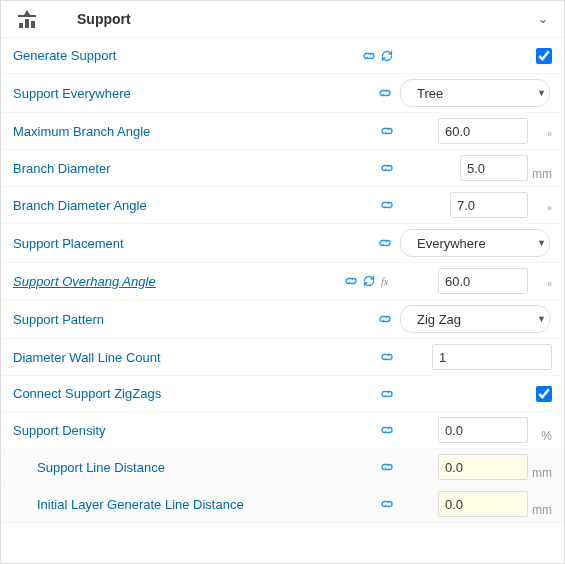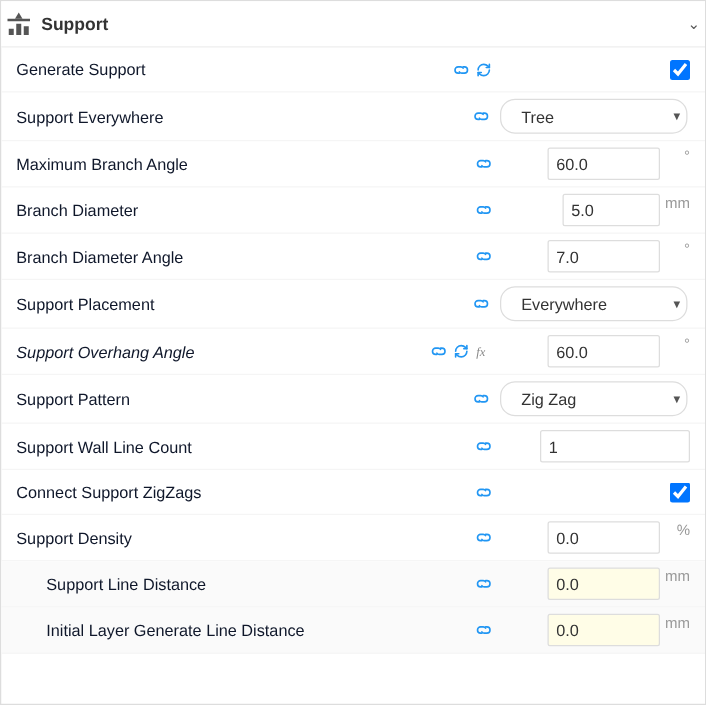--- a/index.html
+++ b/index.html
@@ -18,23 +18,24 @@
       background: #fff;
       display: flex;
       flex-direction: column;
       border: 1px solid #ddd;
       position: relative;
     }
 
     .panel-header {
       display: flex;
       align-items: center;
-      padding: 8px 4px;
+      padding: 8px 16px;
       border-bottom: 1px solid #eee;
       background: #fff;
+      gap: 32px;
     }
 
     .panel-header-icon {
       width: 20px;
       height: 20px;
       margin-right: 8px;
       color: #555;
     }
 
     .panel-header-title {
@@ -74,26 +75,27 @@
       border-bottom: 1px solid #f5f5f5;
     }
 
     .row.indented {
       padding-left: 36px;
       background: #fafafa;
     }
 
     .row-label {
       flex: 1;
-      color: #0f172a;
+      color: #0369a1;
       font-size: 13px;
     }
 
     .row-label.italic {
       font-style: italic;
+      text-decoration: underline;
     }
 
     .row-icons {
       display: flex;
       align-items: flex-start;
       gap: 0;
       margin-right: 6px;
     }
 
     .icon-btn {
@@ -130,21 +132,21 @@
       background: #fff;
       color: #333;
     }
 
     .input-field.yellow {
       background: #fffde7;
     }
 
     .input-with-unit {
       display: flex;
-      align-items: flex-start;
+      align-items: flex-end;
       gap: 2px;
     }
 
     .unit-label {
       color: #999;
       font-size: 12px;
       min-width: 22px;
       text-align: right;
     }
 
@@ -263,38 +265,38 @@
         <div class="row-icons">
           <button class="icon-btn">
             <svg width="14" height="14" viewBox="0 0 14 14" fill="none">
     <path d="M5.5 8.5C5.9 9.1 6.6 9.5 7.4 9.5L9.5 9.5C10.9 9.5 12 8.4 12 7C12 5.6 10.9 4.5 9.5 4.5L8.5 4.5" stroke="#2196F3" stroke-width="1.3" stroke-linecap="round"></path>
     <path d="M8.5 5.5C8.1 4.9 7.4 4.5 6.6 4.5L4.5 4.5C3.1 4.5 2 5.6 2 7C2 8.4 3.1 9.5 4.5 9.5L5.5 9.5" stroke="#2196F3" stroke-width="1.3" stroke-linecap="round"></path>
   </svg>
           </button>
         </div>
         <div class="row-control">
           <div class="input-with-unit">
-            <input type="text" class="input-field" value="5.0" style="width: 78px;">
+            <input type="text" class="input-field" value="5.0" style="width: 68px;">
             <span class="unit-label">mm</span>
           </div>
         </div>
       </div>
       <div class="row">
         <span class="row-label">Branch Diameter Angle</span>
         <div class="row-icons">
           <button class="icon-btn">
             <svg width="14" height="14" viewBox="0 0 14 14" fill="none">
     <path d="M5.5 8.5C5.9 9.1 6.6 9.5 7.4 9.5L9.5 9.5C10.9 9.5 12 8.4 12 7C12 5.6 10.9 4.5 9.5 4.5L8.5 4.5" stroke="#2196F3" stroke-width="1.3" stroke-linecap="round"></path>
     <path d="M8.5 5.5C8.1 4.9 7.4 4.5 6.6 4.5L4.5 4.5C3.1 4.5 2 5.6 2 7C2 8.4 3.1 9.5 4.5 9.5L5.5 9.5" stroke="#2196F3" stroke-width="1.3" stroke-linecap="round"></path>
   </svg>
           </button>
         </div>
         <div class="row-control">
           <div class="input-with-unit">
-            <input type="text" class="input-field" value="7.0" style="width: 90px;">
+            <input type="text" class="input-field" value="7.0" style="width: 78px;">
             <span class="unit-label">°</span>
           </div>
         </div>
       </div>
       <div class="row">
         <span class="row-label">Support Placement</span>
         <div class="row-icons">
           <button class="icon-btn">
             <svg width="14" height="14" viewBox="0 0 14 14" fill="none">
     <path d="M5.5 8.5C5.9 9.1 6.6 9.5 7.4 9.5L9.5 9.5C10.9 9.5 12 8.4 12 7C12 5.6 10.9 4.5 9.5 4.5L8.5 4.5" stroke="#2196F3" stroke-width="1.3" stroke-linecap="round"></path>
@@ -348,21 +350,21 @@
   </svg>
           </button>
         </div>
         <div class="row-control">
           <div class="select-wrapper">
             <select class="select-field"><option value="Zig Zag">Zig Zag</option><option value="Lines">Lines</option><option value="Grid">Grid</option><option value="Triangles">Triangles</option><option value="Concentric">Concentric</option></select>
           </div>
         </div>
       </div>
       <div class="row">
-        <span class="row-label">Support Wall Line Count</span>
+        <span class="row-label">Diameter Wall Line Count</span>
         <div class="row-icons">
           <button class="icon-btn">
             <svg width="14" height="14" viewBox="0 0 14 14" fill="none">
     <path d="M5.5 8.5C5.9 9.1 6.6 9.5 7.4 9.5L9.5 9.5C10.9 9.5 12 8.4 12 7C12 5.6 10.9 4.5 9.5 4.5L8.5 4.5" stroke="#2196F3" stroke-width="1.3" stroke-linecap="round"></path>
     <path d="M8.5 5.5C8.1 4.9 7.4 4.5 6.6 4.5L4.5 4.5C3.1 4.5 2 5.6 2 7C2 8.4 3.1 9.5 4.5 9.5L5.5 9.5" stroke="#2196F3" stroke-width="1.3" stroke-linecap="round"></path>
   </svg>
           </button>
         </div>
         <div class="row-control">
           <input type="text" class="input-field" value="1" style="width: 120px;">

